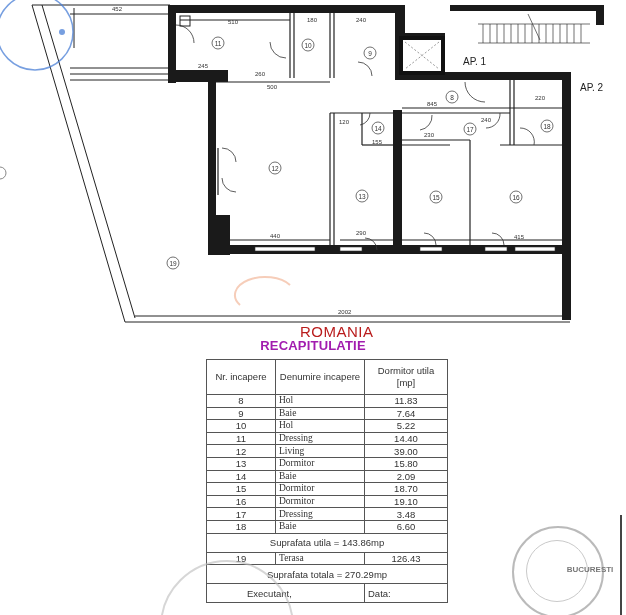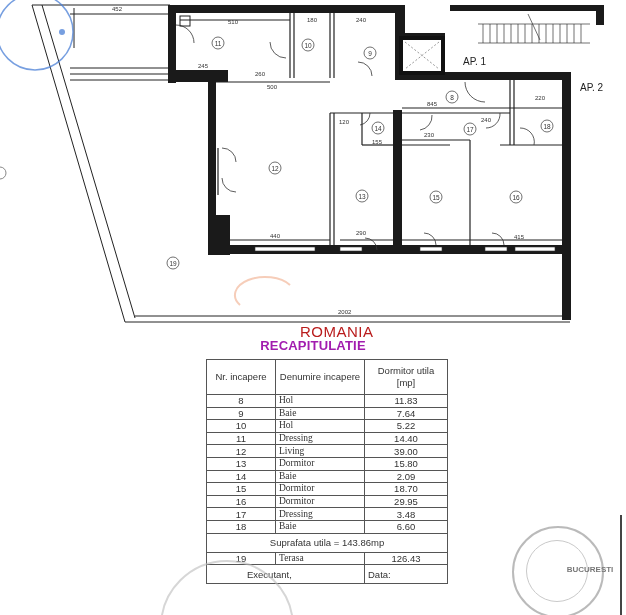--- a/index.html
+++ b/index.html
@@ -241,39 +241,42 @@
         <td class="area">2.09</td>
       </tr>
     <tr>
         <td class="nr">15</td>
         <td class="name">Dormitor</td>
         <td class="area">18.70</td>
       </tr>
     <tr>
         <td class="nr">16</td>
         <td class="name">Dormitor</td>
-        <td class="area">29.95</td>
+        <td class="area">19.10</td>
       </tr>
     <tr>
         <td class="nr">17</td>
         <td class="name">Dressing</td>
         <td class="area">3.48</td>
       </tr>
     <tr>
         <td class="nr">18</td>
         <td class="name">Baie</td>
         <td class="area">6.60</td>
       </tr>
     <tr>
         <td colspan="3" class="span">Suprafata utila = 143.86mp</td>
       </tr>
     <tr>
         <td class="nr">19</td>
         <td class="name">Terasa</td>
         <td class="area">126.43</td>
+      </tr>
+    <tr>
+        <td colspan="3" class="span">Suprafata totala = 270.29mp</td>
       </tr>
     <tr>
         <td colspan="2" class="span" style="text-align:left;padding-left:40px">Executant,</td>
         <td class="span" style="text-align:left">Data:</td>
       </tr>
   </tbody>
 </table>
 
 <div class="stamp" style="left:160px;top:560px;width:130px;height:130px;border:2px solid #bbb;opacity:0.6;"></div>
 <div class="stamp" style="left:512px;top:526px;width:88px;height:88px;border:2px solid #aaa;opacity:0.8;">

